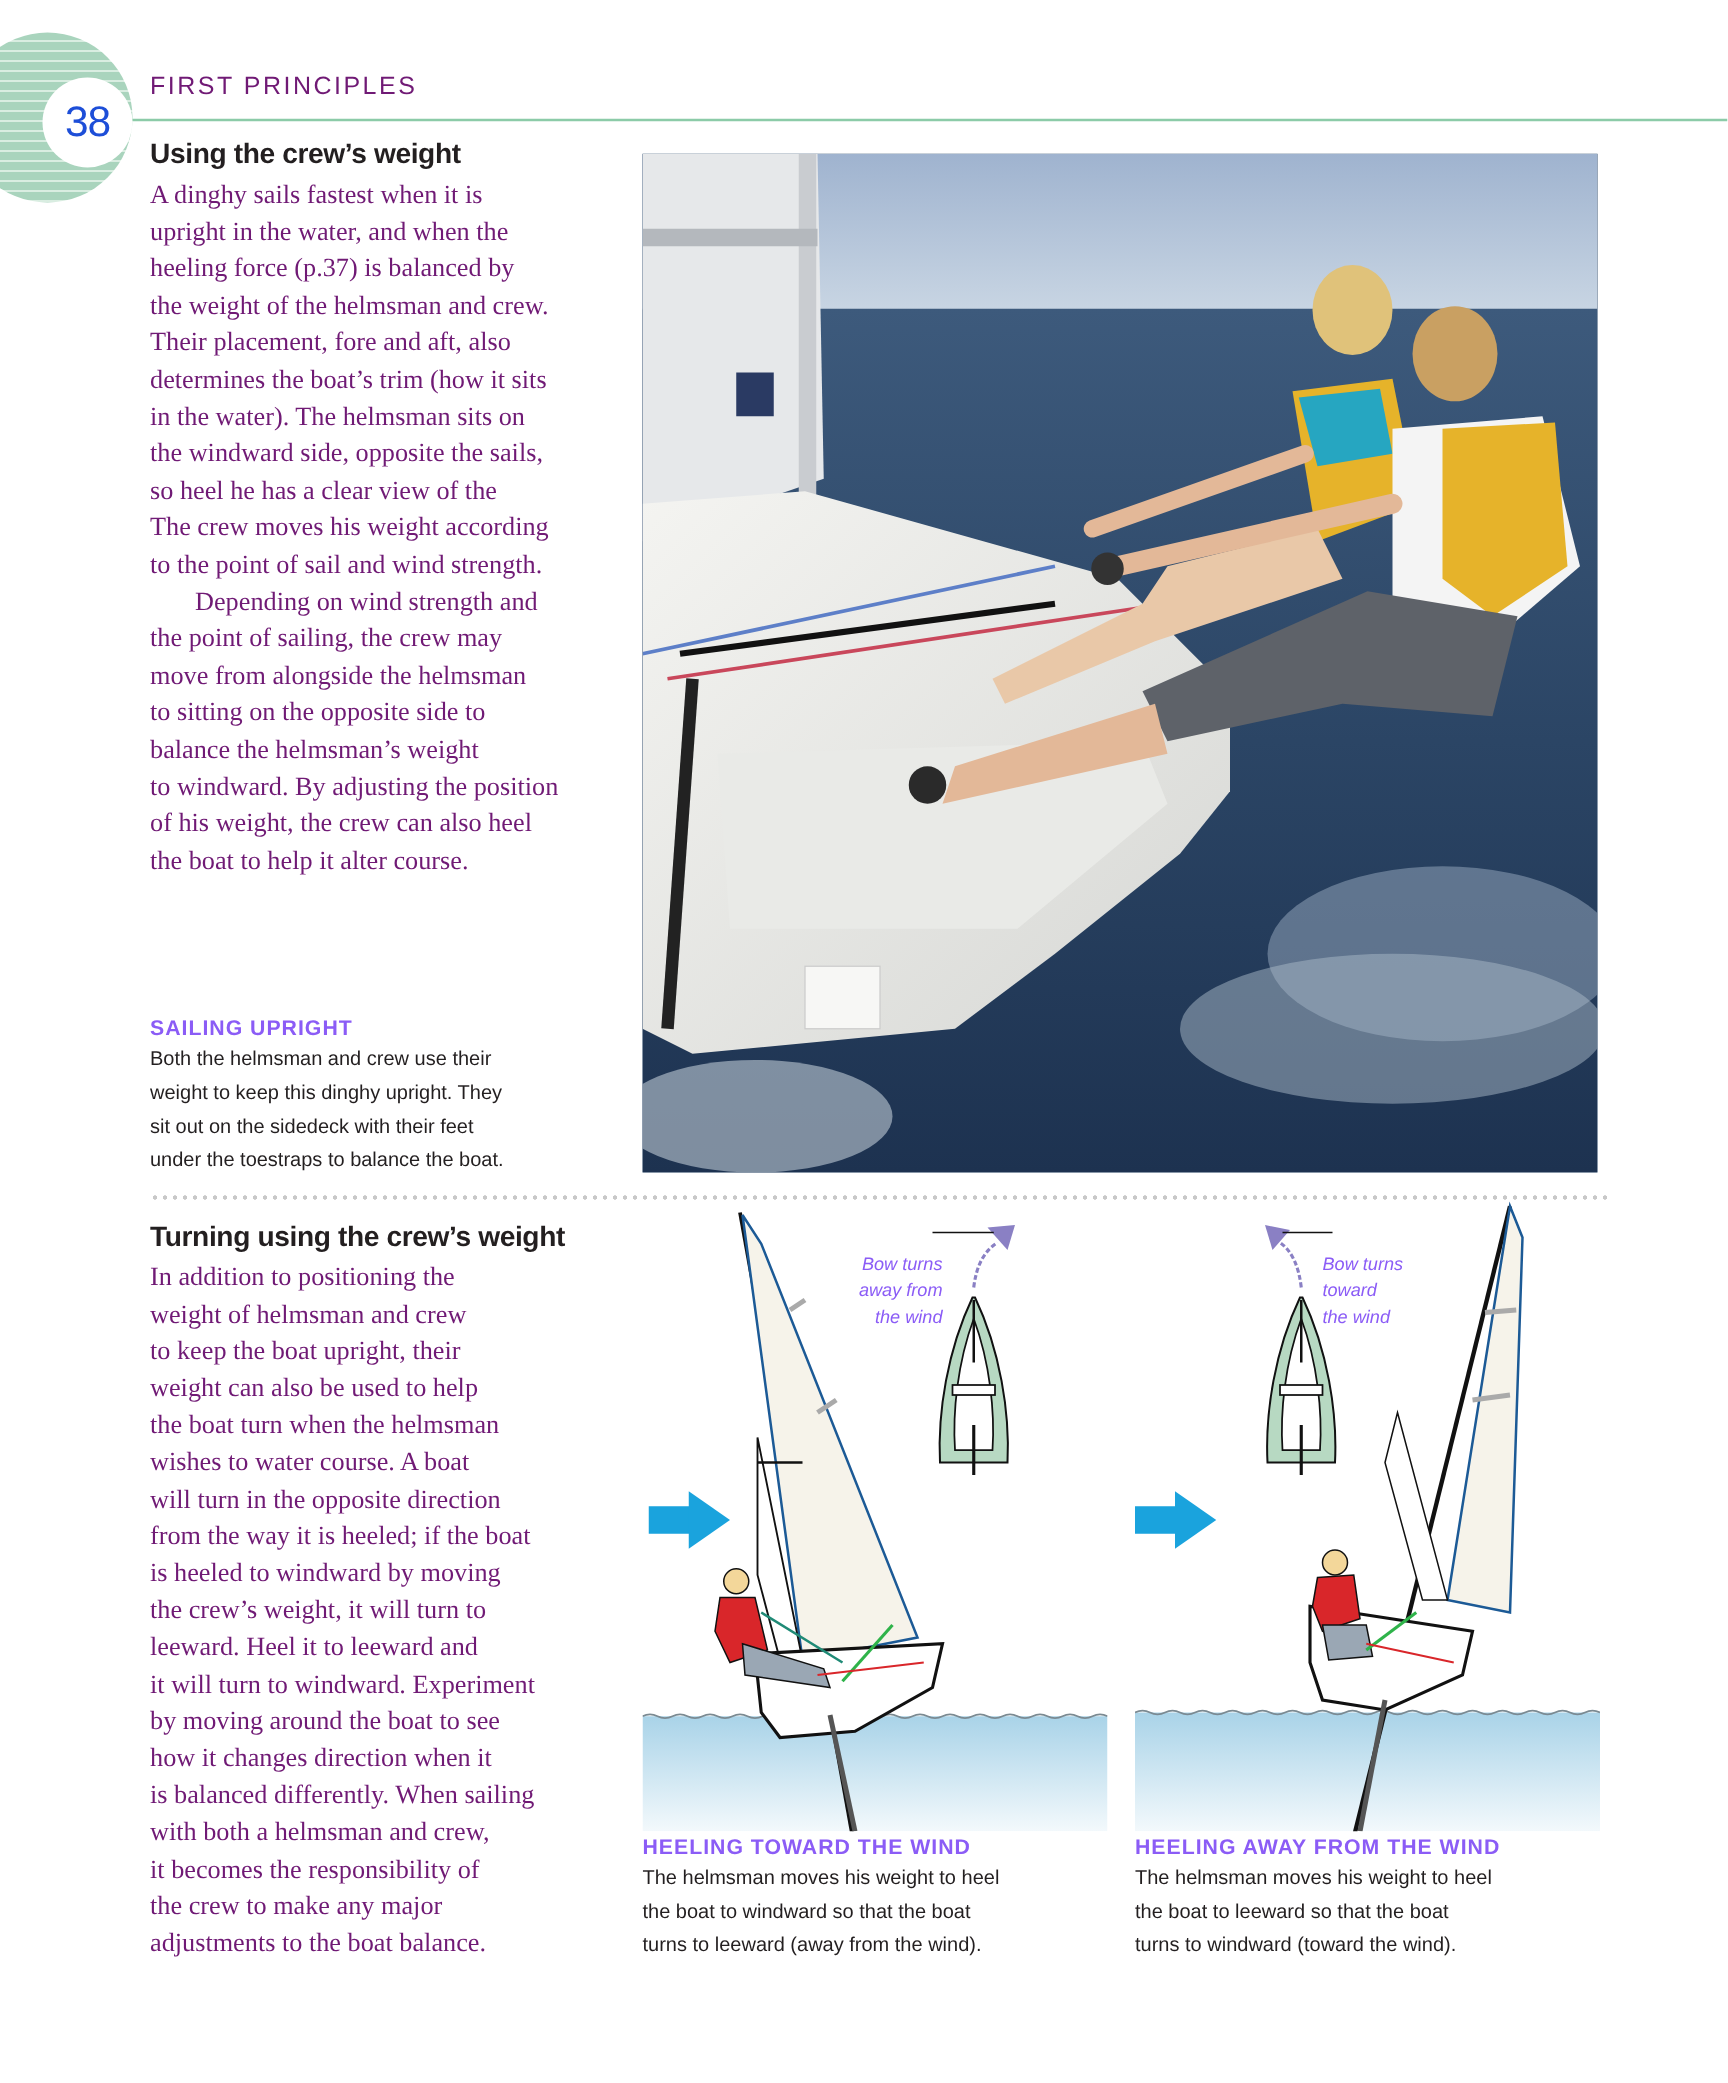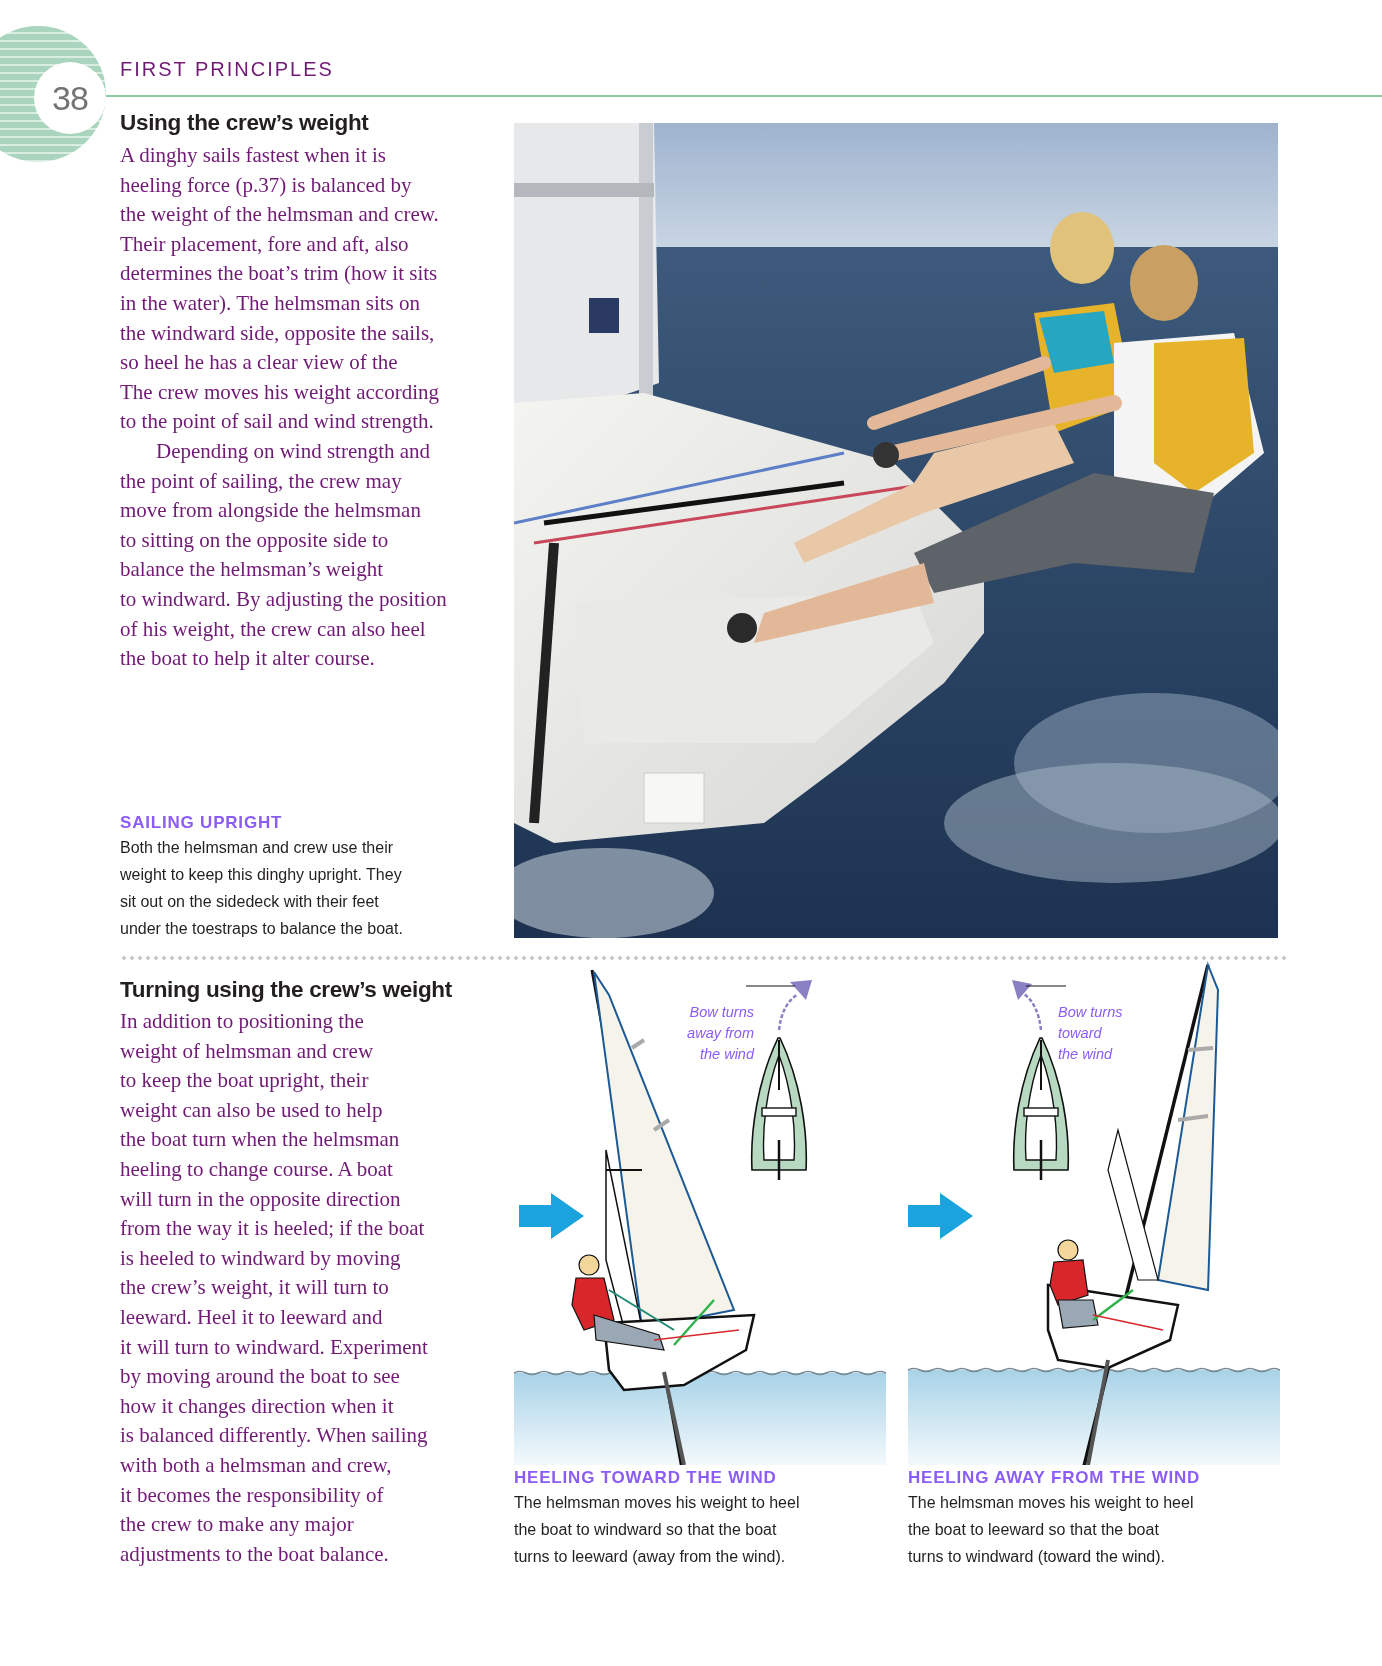--- a/index.html
+++ b/index.html
@@ -4,21 +4,21 @@
 <style>
   html, body { margin: 0; padding: 0; background: #ffffff; }
   body { width: 1382px; height: 1666px; position: relative; overflow: hidden; font-family: "Liberation Serif", "DejaVu Serif", serif; color: #231f20; }
 
   .folio-disc { position: absolute; left: -30px; top: 26px; width: 136px; height: 136px; border-radius: 50%; overflow: hidden;
     background: repeating-linear-gradient(to bottom, #a9d4bd 0px, #a9d4bd 6px, #d9ede1 6px, #d9ede1 8px); }
   .folio-disc::after { content: ""; position: absolute; inset: 0; border-radius: 50%;
     background: radial-gradient(circle at 30% 50%, rgba(255,255,255,0) 40%, rgba(255,255,255,0) 100%); }
   .folio-hole { position: absolute; left: 34px; top: 62px; width: 72px; height: 72px; border-radius: 50%; background: #fff; }
   .folio-num { position: absolute; left: 34px; top: 62px; width: 72px; height: 72px; display: flex; align-items: center; justify-content: center;
-    font-family: "Liberation Sans", "DejaVu Sans", sans-serif; font-size: 34px; font-weight: 300; color: #737373; letter-spacing: -1px; }
+    font-family: "Liberation Sans", "DejaVu Sans", sans-serif; font-size: 34px; font-weight: 300; color: #1d4ed8; letter-spacing: -1px; }
 
   .running-head { position: absolute; left: 120px; top: 58px; font-family: "Liberation Sans", "DejaVu Sans", sans-serif; font-size: 20px; letter-spacing: 2px; color: #701a75; }
   .head-rule { position: absolute; left: 106px; top: 95px; width: 1276px; height: 2px; background: #8ccba8; }
 
   .h2 { position: absolute; font-family: "Liberation Sans", "DejaVu Sans", sans-serif; font-weight: bold; font-size: 22.5px; color: #231f20; letter-spacing: -0.3px; }
   .body { position: absolute; font-size: 21px; line-height: 29.6px; color: #701a75; }
   .body .line { display: block; white-space: nowrap; }
   .body .indent { padding-left: 36px; }
 
   .cap-title { position: absolute; font-family: "Liberation Sans", "DejaVu Sans", sans-serif; font-weight: bold; font-size: 17px; letter-spacing: 0.8px; color: #8b5cf6; }
@@ -40,20 +40,21 @@
 
 <div class="folio-disc"></div>
 <div class="folio-hole"></div>
 <div class="folio-num">38</div>
 <div class="running-head">FIRST PRINCIPLES</div>
 <div class="head-rule"></div>
 
 <div class="h2" style="left:120px; top:110px;">Using the crew’s weight</div>
 <div class="body" style="left:120px; top:141px;">
   <span class="line">A dinghy sails fastest when it is</span>
+  <span class="line">upright in the water, and when the</span>
   <span class="line"><span class="p37">heeling force (p.37) is balanced by</span></span>
   <span class="line">the weight of the helmsman and crew.</span>
   <span class="line">Their placement, fore and aft, also</span>
   <span class="line">determines the boat’s trim (how it sits</span>
   <span class="line">in the water). The helmsman sits on</span>
   <span class="line">the windward side, opposite the sails,</span>
   <span class="line">so heel he has a clear view of the</span>
   <span class="line">The crew moves his weight according</span>
   <span class="line">to the point of sail and wind strength.</span>
   <span class="line indent">Depending on wind strength and</span>
@@ -131,21 +132,21 @@
 
 <div class="dotted"></div>
 
 <div class="h2" style="left:120px; top:977px;">Turning using the crew’s weight</div>
 <div class="body" style="left:120px; top:1007px;">
   <span class="line">In addition to positioning the</span>
   <span class="line">weight of helmsman and crew</span>
   <span class="line">to keep the boat upright, their</span>
   <span class="line">weight can also be used to help</span>
   <span class="line">the boat turn when the helmsman</span>
-  <span class="line">heeling to change course. A boat</span>
+  <span class="line">wishes to water course. A boat</span>
   <span class="line">will turn in the opposite direction</span>
   <span class="line">from the way it is heeled; if the boat</span>
   <span class="line">is heeled to windward by moving</span>
   <span class="line">the crew’s weight, it will turn to</span>
   <span class="line">leeward. Heel it to leeward and</span>
   <span class="line">it will turn to windward. Experiment</span>
   <span class="line">by moving around the boat to see</span>
   <span class="line">how it changes direction when it</span>
   <span class="line">is balanced differently. When sailing</span>
   <span class="line">with both a helmsman and crew,</span>

